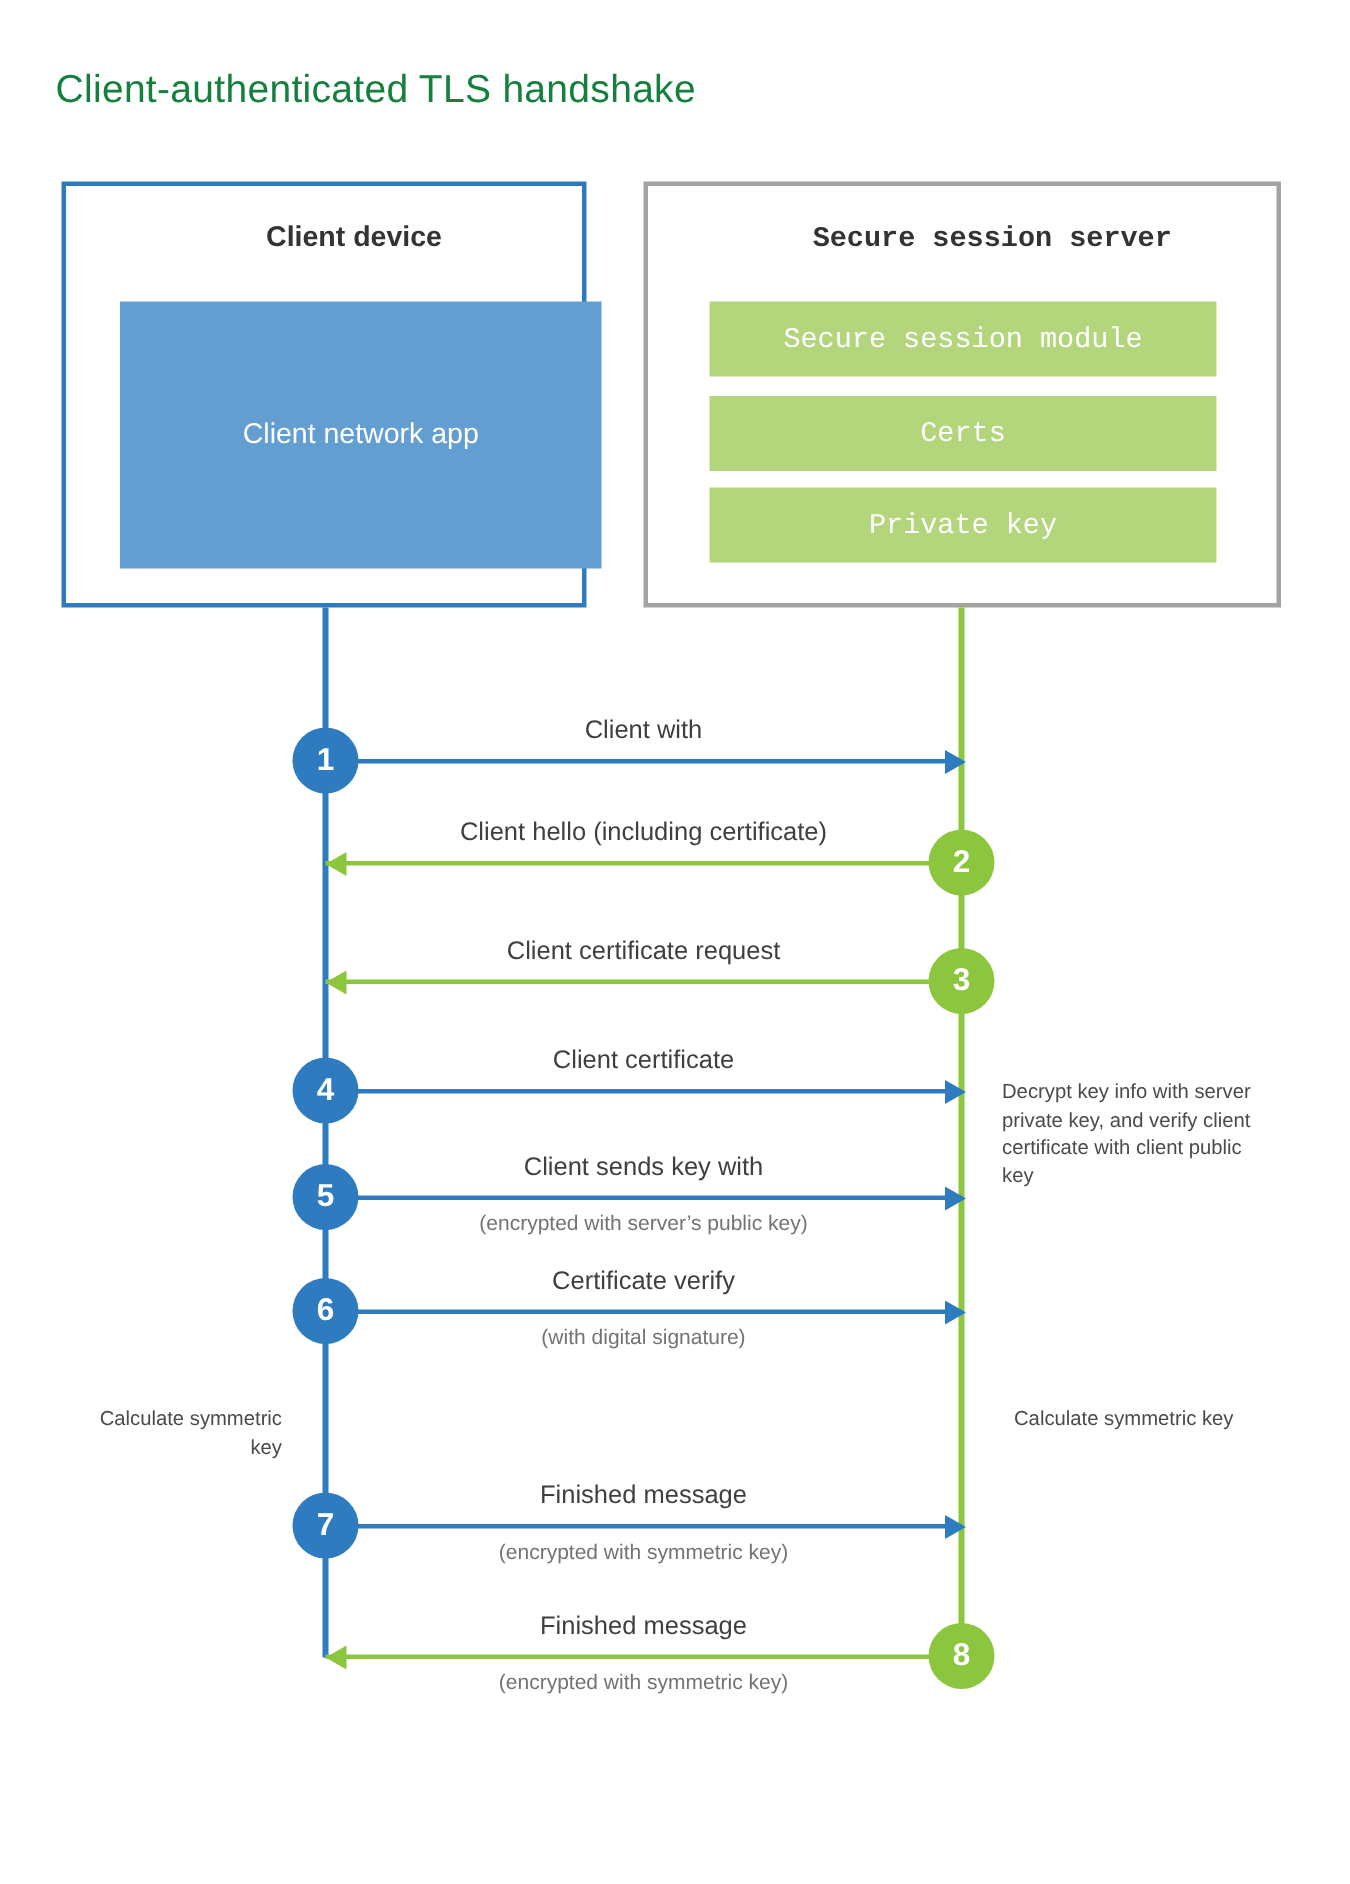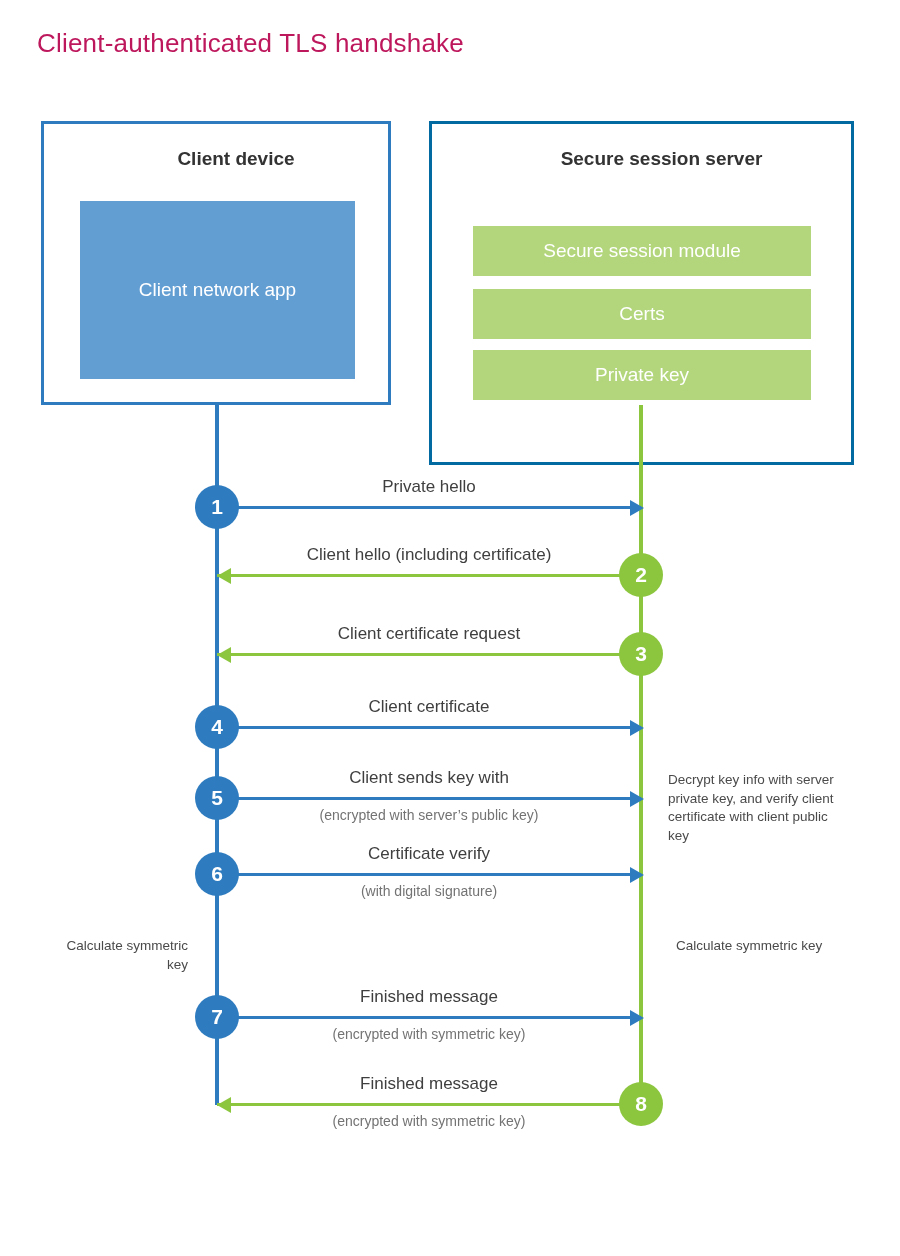--- a/index.html
+++ b/index.html
@@ -17,63 +17,64 @@
   #diagram {
     position: absolute;
     left: 0;
     top: 0;
     width: 900px;
     height: 1256px;
   }
   .page-title {
     position: absolute;
     left: 37px;
-    top: 28px;
+    top: 44px;
     font-size: 26px;
     font-weight: 400;
-    color: #be185d;
+    color: #15803d;
     letter-spacing: 0.2px;
     white-space: nowrap;
   }
   
   .party-box {
     position: absolute;
     background: #ffffff;
     box-sizing: border-box;
   }
   #client-box {
     left: 41px;
     top: 121px;
     width: 350px;
     height: 284px;
     border: 3px solid #2e7cbf;
   }
   #server-box {
     left: 429px;
     top: 121px;
     width: 425px;
-    height: 344px;
-    border: 3px solid #0369a1;
+    height: 284px;
+    border: 3px solid #a3a3a3;
+    font-family: Liberation Mono, monospace;
   }
   .party-title {
     position: absolute;
     left: 0;
     right: 0;
     top: 24px;
     text-align: center;
     font-size: 19px;
     font-weight: bold;
     color: #333333;
     padding-left: 40px;
   }
   #client-app-block {
     position: absolute;
     left: 36px;
     top: 77px;
-    width: 275px;
+    width: 321px;
     height: 178px;
     background: #639ed3;
     color: #ffffff;
     font-size: 19px;
     display: flex;
     align-items: center;
     justify-content: center;
     text-align: center;
     line-height: 1.35;
   }
@@ -82,21 +83,20 @@
     left: 41px;
     width: 338px;
     height: 50px;
     background: #b3d67c;
     color: #ffffff;
     font-size: 19px;
     display: flex;
     align-items: center;
     justify-content: center;
     text-align: center;
-    margin-top: 25px;
   }
   #server-bar-0 { top: 77px; }
   #server-bar-1 { top: 140px; }
   #server-bar-2 { top: 201px; }
 
   
   .lifeline {
     position: absolute;
     width: 4px;
   }
@@ -188,21 +188,21 @@
 
   
   .side-note {
     position: absolute;
     font-size: 13.5px;
     color: #4a4a4a;
     line-height: 1.38;
   }
   #note-server-decrypt {
     left: 668px;
-    top: 771px;
+    top: 719px;
     width: 175px;
     text-align: left;
   }
   #note-client-symkey {
     left: 60px;
     top: 937px;
     width: 128px;
     text-align: right;
   }
   #note-server-symkey {
@@ -231,21 +231,21 @@
     <div class="server-bar" id="server-bar-1">Certs</div>
   </div>
 
   <div class="lifeline" id="client-lifeline"></div>
   <div class="lifeline" id="server-lifeline"></div>
 
   <div id="messages">
       <div class="msg" style="top: 507px;">
         <div class="msg-line to-right blue"></div>
         <div class="arrow-head right-blue"></div>
-        <div class="msg-label">Private hello</div>
+        <div class="msg-label">Client with</div>
         <div class="step-circle left">1</div>
       </div>
       <div class="msg" style="top: 575px;">
         <div class="msg-line to-left green"></div>
         <div class="arrow-head left-green"></div>
         <div class="msg-label">Client hello (including certificate)</div>
         <div class="step-circle right">2</div>
       </div>
       <div class="msg" style="top: 654px;">
         <div class="msg-line to-left green"></div>

